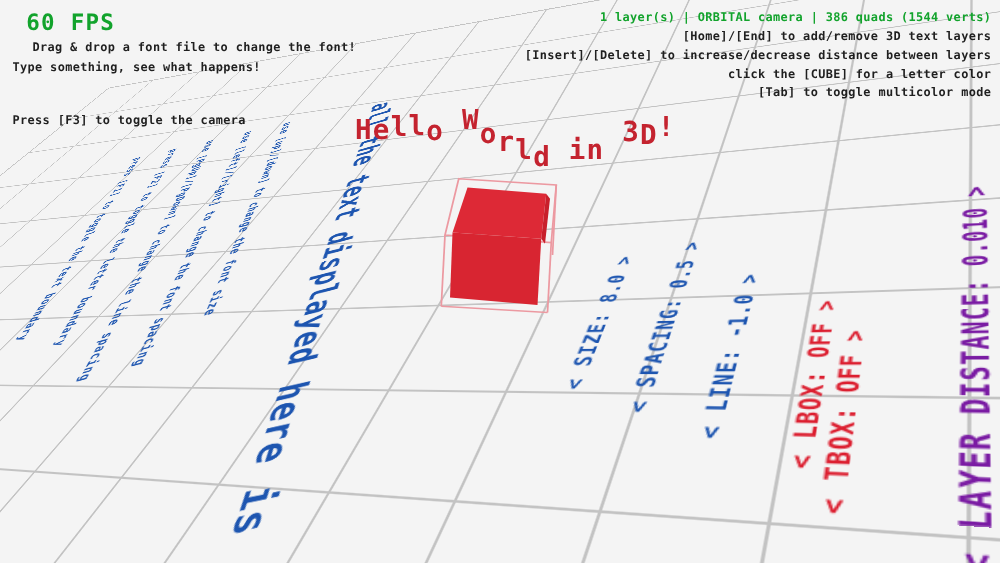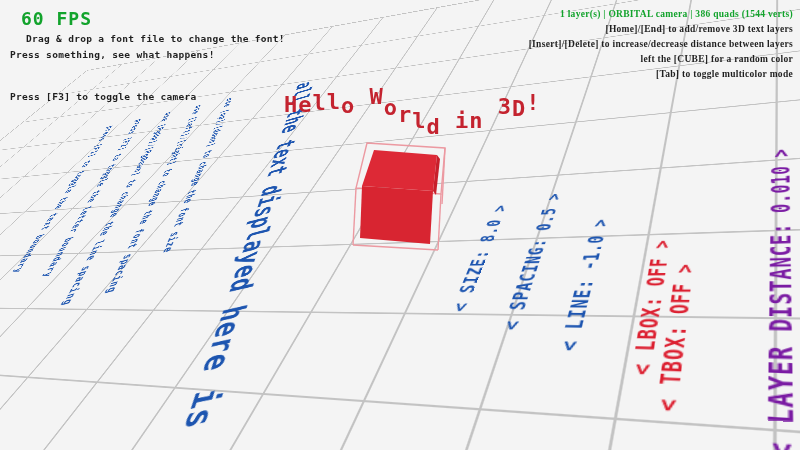--- a/index.html
+++ b/index.html
@@ -32,21 +32,21 @@
     font-size:22px;font-weight:bold;letter-spacing:1px;
   }
   #hello span{display:inline-block;}
   
   #cube-svg{position:absolute;left:330px;top:128px;z-index:4;cursor:pointer;}
   
   .hud{position:absolute;z-index:10;font-weight:bold;}
   #fps{left:10px;top:8px;font-size:18px;letter-spacing:1px;}
   .hud-left{left:10px;font-size:9.5px;color:#1f1f1f;letter-spacing:0.3px;}
   #hud-l0{top:33px;margin-left:16px;} #hud-l1{top:49px;} #hud-l2{top:79px;margin-top:12px;}
-  .hud-right{right:7px;font-size:9.5px;color:#1f1f1f;text-align:right;letter-spacing:0.3px;font-family:Liberation Serif, serif;}
+  .hud-right{right:7px;font-size:9.5px;color:#1f1f1f;text-align:right;letter-spacing:0.3px;}
   #stats{top:9px;}
   #hud-r0{top:24px;} #hud-r1{top:39px;margin-left:40px;} #hud-r2{top:54px;} #hud-r3{top:69px;text-align:right;}
 </style>
 </head>
 <body>
 
 <div id="scene">
   <div id="ground">
 
   <div class="gt" style="left: 280px; top: 250px; font-size: 15px; transform: rotate(70deg); color: rgb(29, 85, 176);">press [F1] to toggle the text boundary</div>
@@ -77,20 +77,20 @@
   </g>
 
   <polygon points="44,22 107,27 103,63 32,58" fill="#dd2936"></polygon>
   <polygon points="32,58 103,63 100,116 30,110" fill="#d82531"></polygon>
   <polygon points="103,63 107,27 110,31 106,67" fill="#c81f2b"></polygon>
 </svg>
 
 <div id="fps" class="hud" style="color: rgb(18, 163, 44); margin-left: 11px;">60 FPS</div>
 
 <div id="hud-l0" class="hud hud-left">Drag &amp; drop a font file to change the font!</div>
-<div id="hud-l1" class="hud hud-left">Press something, see what happens!</div>
+<div id="hud-l1" class="hud hud-left">Type something, see what happens!</div>
 <div id="hud-l2" class="hud hud-left">Press [F3] to toggle the camera</div>
 
 <div id="stats" class="hud hud-right" style="color: rgb(18, 163, 44);">1 layer(s) | ORBITAL camera |  386 quads (1544 verts)</div>
 <div id="hud-r0" class="hud hud-right">[Home]/[End] to add/remove 3D text layers</div>
 <div id="hud-r1" class="hud hud-right">[Insert]/[Delete] to increase/decrease distance between layers</div>
-<div id="hud-r2" class="hud hud-right">left the [CUBE] for a random color</div>
+<div id="hud-r2" class="hud hud-right">click the [CUBE] for a letter color</div>
 <div id="hud-r3" class="hud hud-right">[Tab] to toggle multicolor mode</div>
 
 </body></html>

